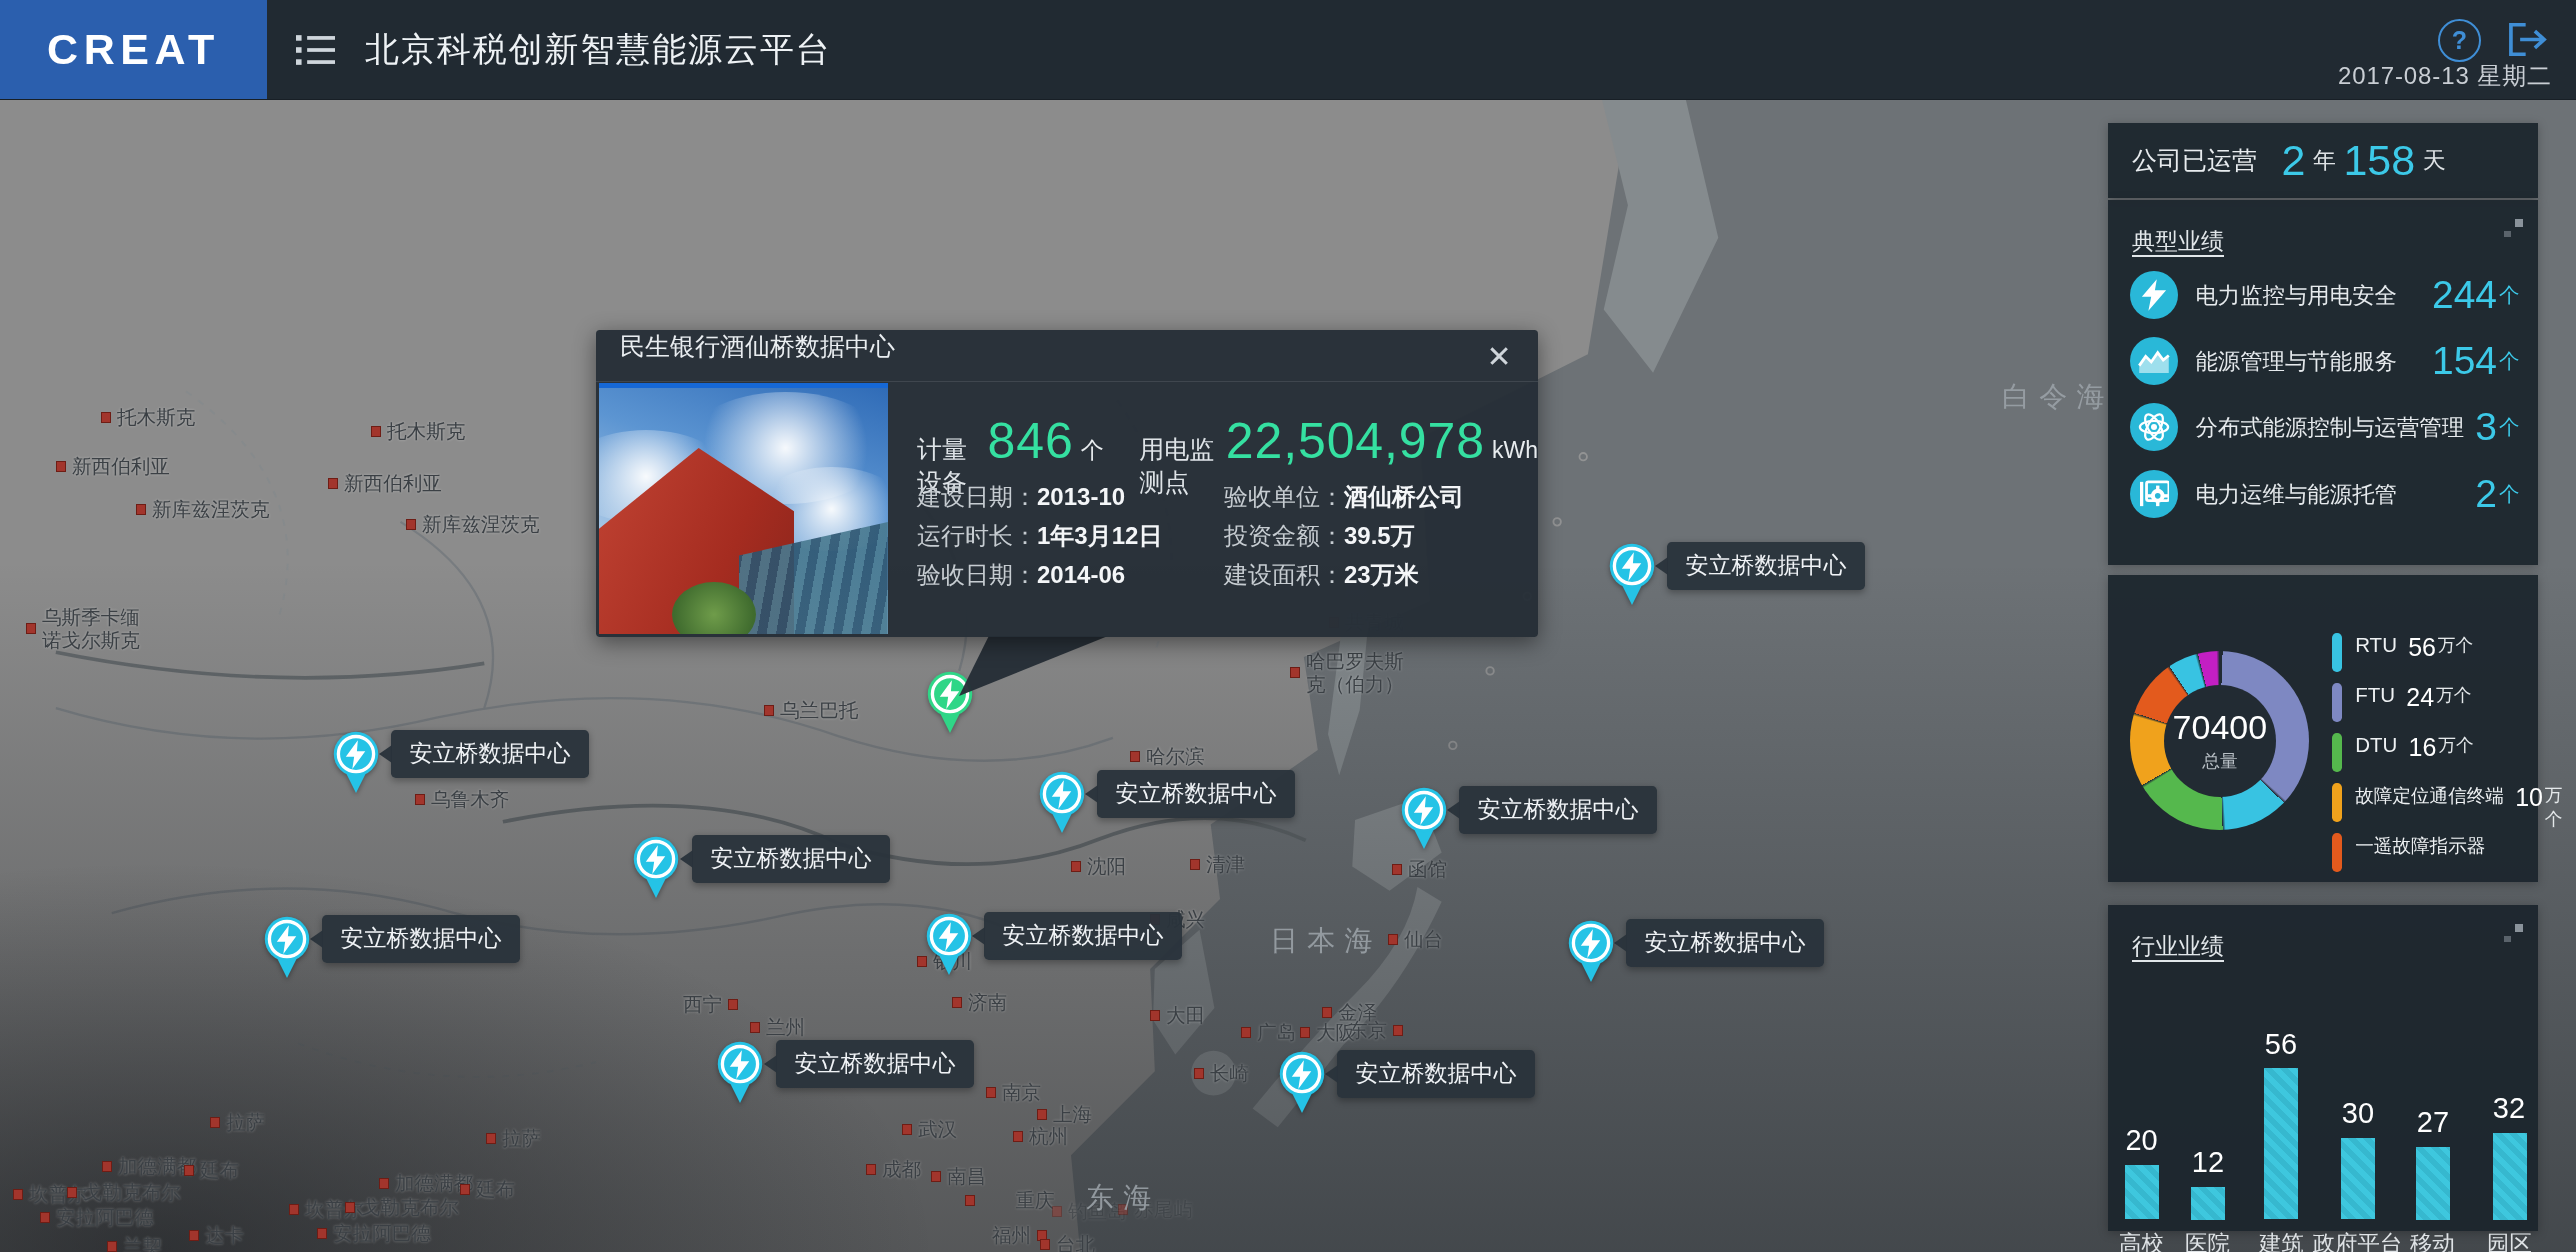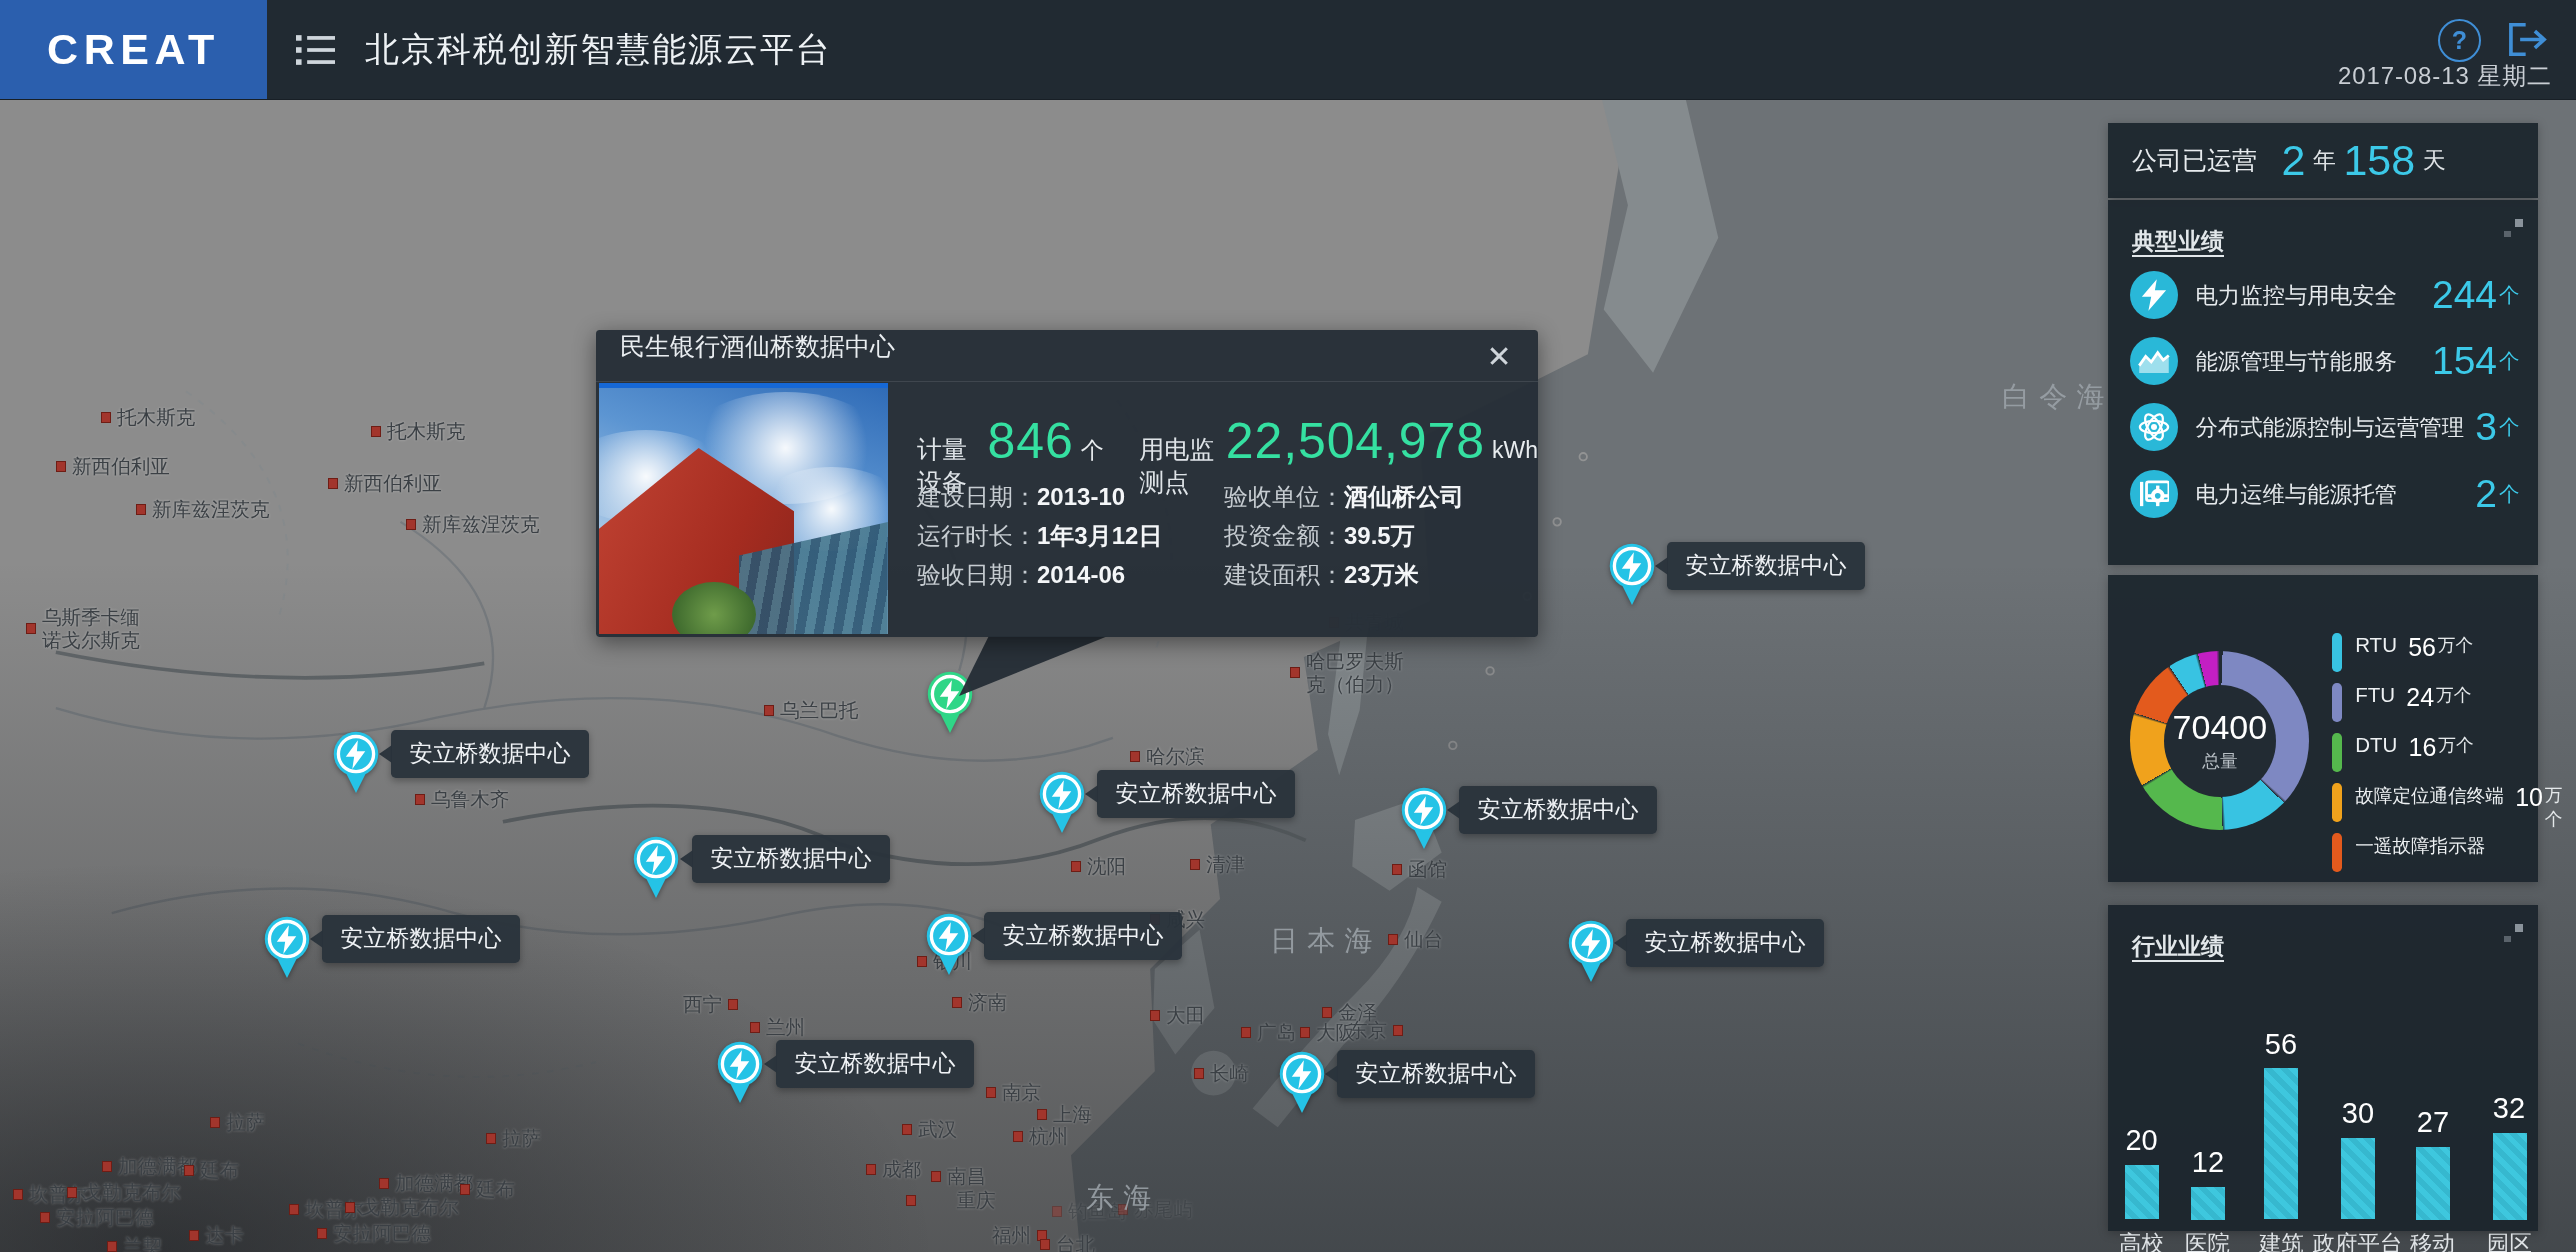--- a/index.html
+++ b/index.html
@@ -73,21 +73,21 @@
         grid-template-rows:repeat(3,39px);grid-auto-flow:column;grid-template-columns:307px 317px;
         row-gap:0;}
   .det{display:flex;align-items:center;font-size:24px;white-space:nowrap;}
   .det .dl{color:#c6ccd1;}
   .det .dv{color:#f4f6f8;font-weight:600;}
   
   .panel{position:absolute;left:2108px;width:430px;background:rgba(28,37,45,.94);z-index:50;
          box-shadow:0 1.9px 9.3px rgba(0,0,0,.25);}
   .p-head{position:relative;height:48px;display:flex;align-items:flex-end;padding:9.3px 0 0 24px;}
   .p-title{color:#e2e7ea;font-size:23px;text-decoration:underline;text-underline-offset:5.6px;
-           text-decoration-thickness:1.9px;font-weight:bold;}
+           text-decoration-thickness:1.9px;}
   .expand{position:absolute;right:15px;top:18.6px;width:18.6px;height:18.6px;cursor:pointer;}
   .expand i{position:absolute;display:block;background:#8a939b;}
   .expand i.a{width:8.4px;height:8.4px;right:0;top:0;}
   .expand i.b{width:6.5px;height:6.5px;left:0;bottom:0;background:#5a636b;}
   
   .ops{top:123px;height:75px;display:flex;align-items:center;padding-left:24px;box-sizing:border-box;}
   .ops .t{color:#e8ecef;font-size:25px;margin-right:17px;}
   .ops .num{color:#3cc9e8;font-size:43px;font-weight:500;margin:0 7.5px;}
   .ops .u{color:#dfe3e6;font-size:23px;}
   
@@ -274,21 +274,21 @@
           <span>仙台</span>
         </div>
         <div class="city" style="left: 1392px; top: 757px;">
           <span class="sq"></span>
           <span>函馆</span>
         </div>
         <div class="city" style="left: 866px; top: 1057px;">
           <span class="sq"></span>
           <span>成都</span>
         </div>
-        <div class="city" style="left: 906px; top: 1088px; gap: 40px;">
+        <div class="city" style="left: 965px; top: 1088px; gap: 40px;">
           <span class="sq"></span>
           <span>重庆</span>
         </div>
         <div class="city" style="left: 210px; top: 1010px;">
           <span class="sq"></span>
           <span>拉萨</span>
         </div>
         <div class="city" style="left: 486px; top: 1026px;">
           <span class="sq"></span>
           <span>拉萨</span>

